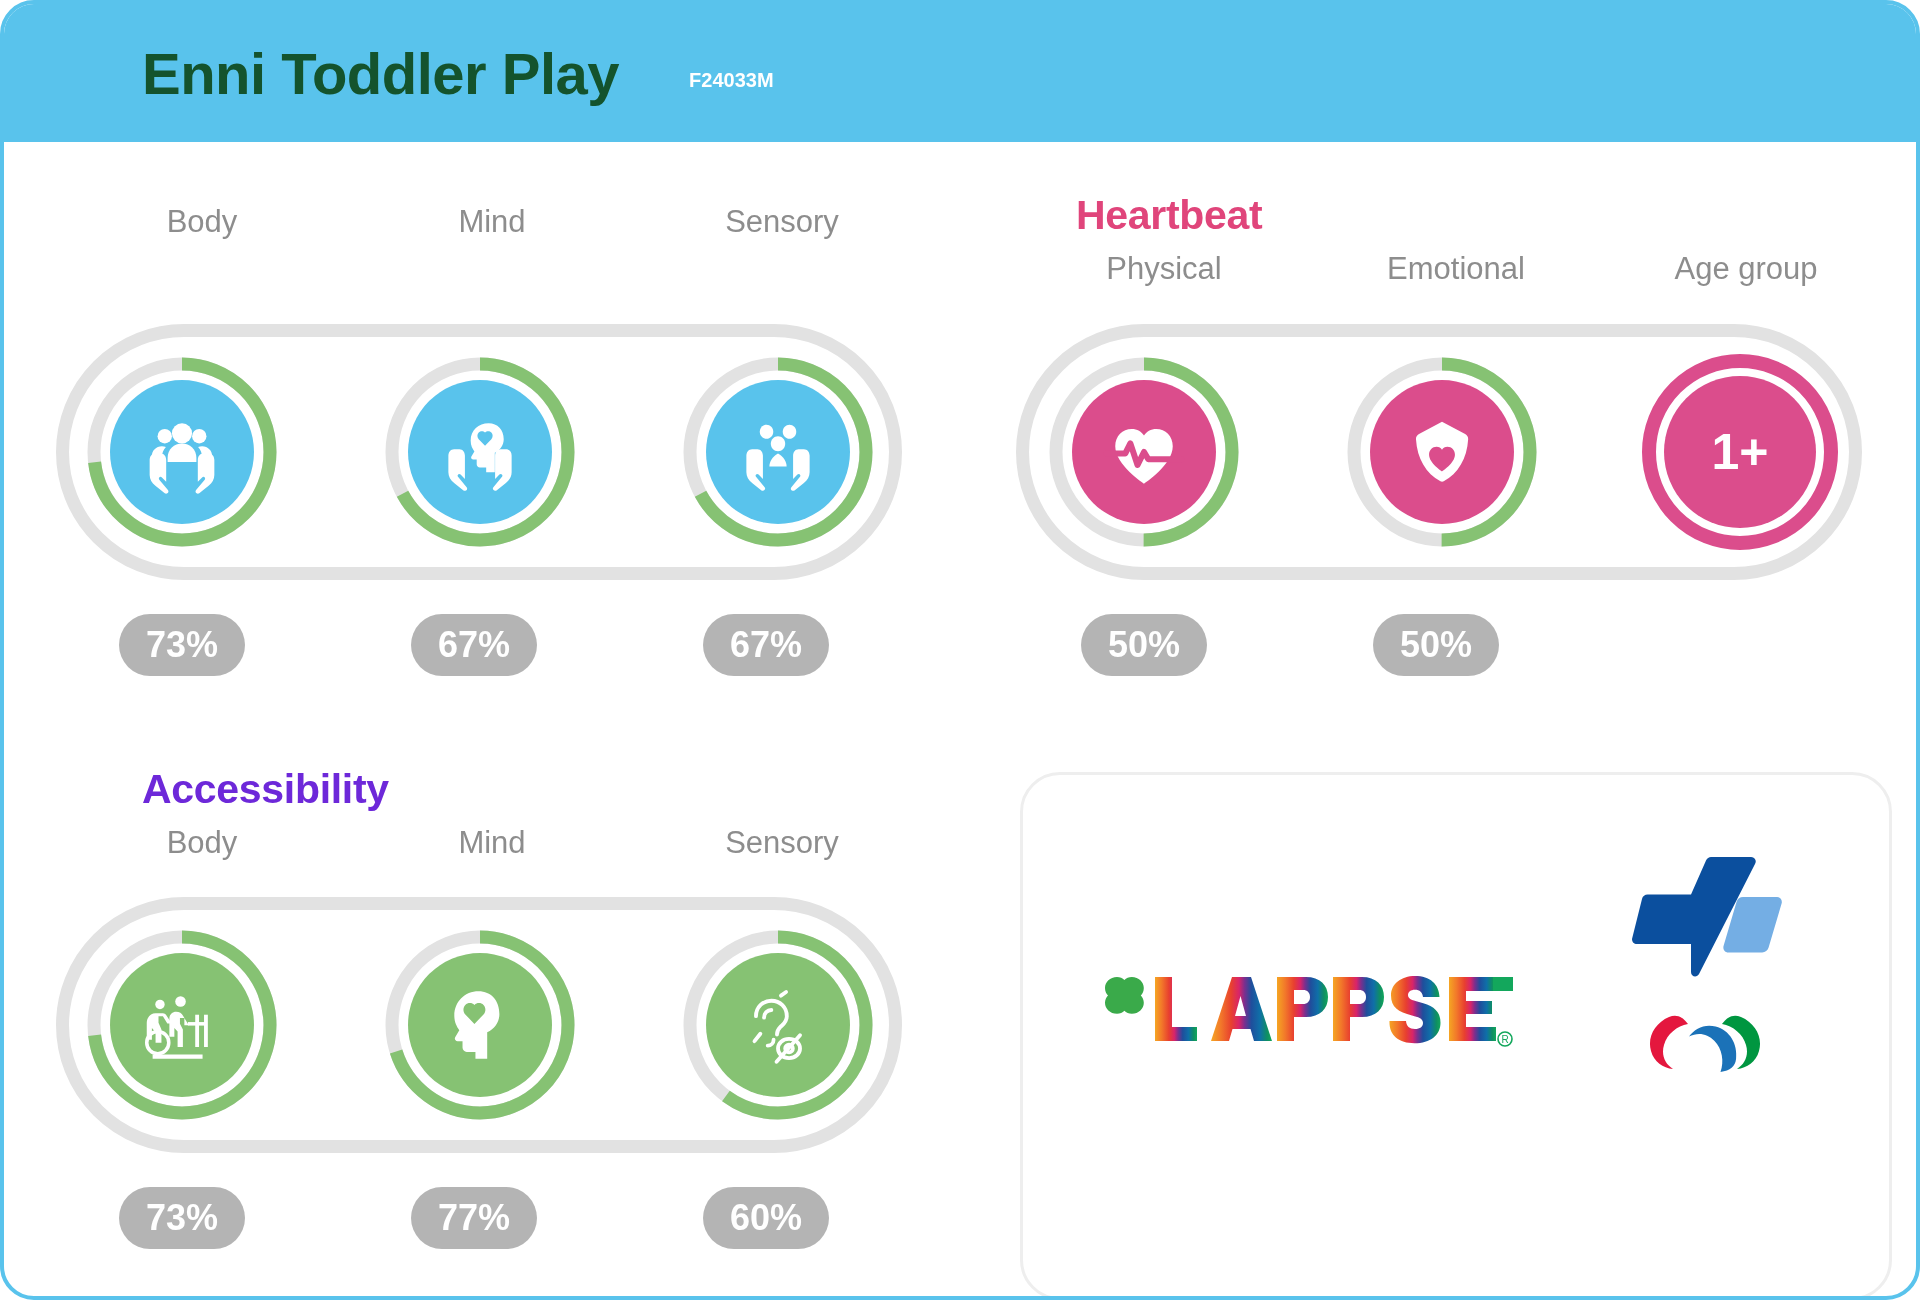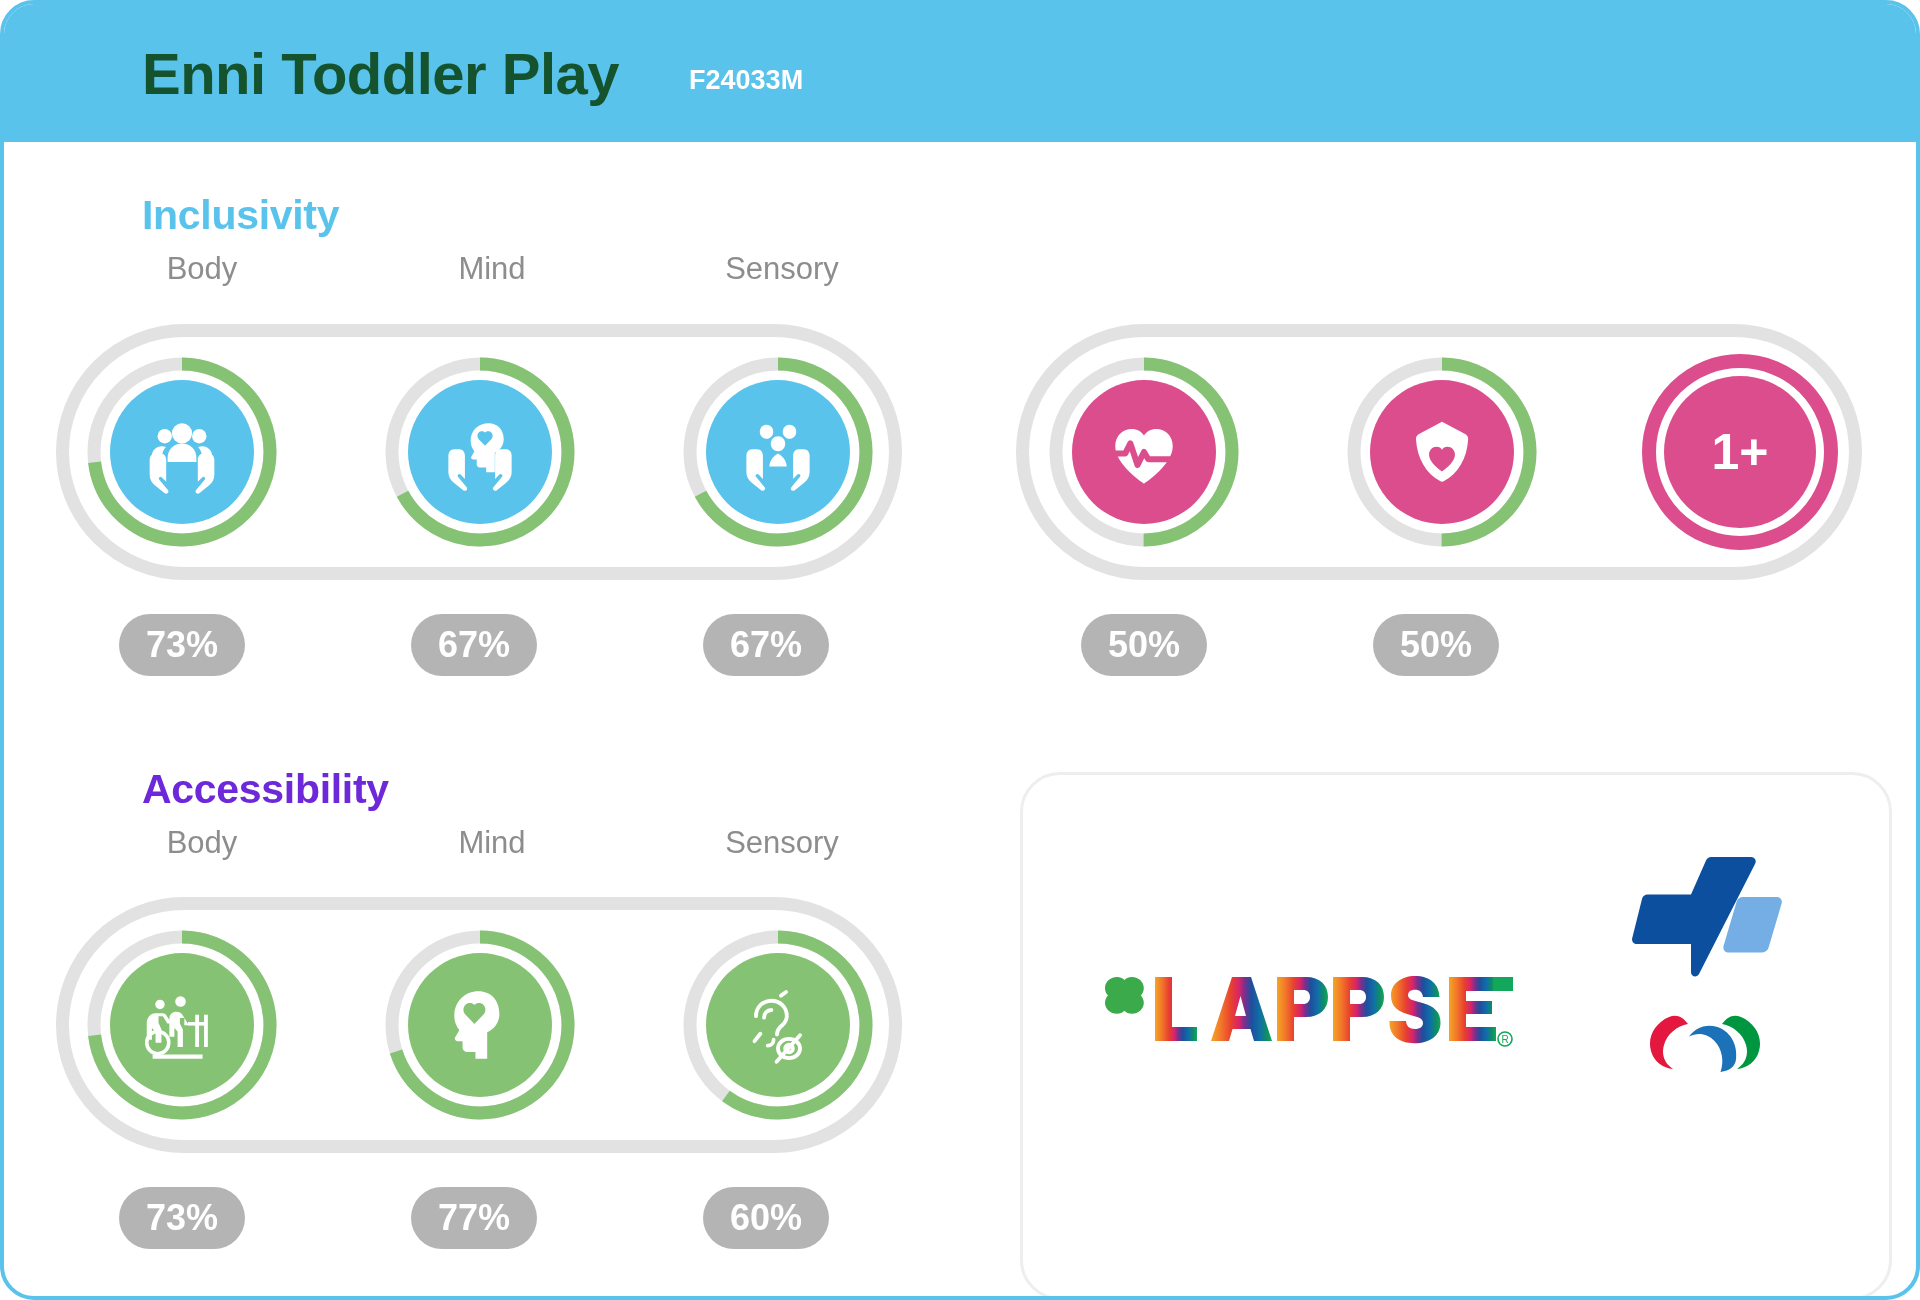--- a/index.html
+++ b/index.html
@@ -32,21 +32,21 @@
   }
   #header-title {
     color: #14532d;
     font-size: 58px;
     font-weight: 700;
     letter-spacing: -0.5px;
     margin-left: 138px;
   }
   #header-code {
     color: #ffffff;
-    font-size: 27px;
+    font-size: 20px;
     font-weight: 700;
     margin-left: 70px;
     margin-top: 14px;
   }
 
   
   .section { position: absolute; }
   .section-title {
     font-size: 41px;
     font-weight: 700;
@@ -167,21 +167,20 @@
 <body>
 
 <div id="card">
 
   <div id="header">
     <div id="header-title">Enni Toddler Play</div>
     <div id="header-code">F24033M</div>
   </div>
 
   <div class="section" style="left:138px; top:188px; width:760px;">
-    <div class="section-title t-blue">Inclusivity</div>
     <div class="col-labels">
       <div class="col-label" style="left:40px;">Body</div>
       <div class="col-label" style="left:330px;">Mind</div>
       <div class="col-label" style="left:620px;">Sensory</div>
     </div>
   </div>
 
   <div class="track" style="left:52px; top:320px; width:846px; height:256px;"></div>
 
   <div class="ring-wrap" style="left:80px; top:350px;">
@@ -232,20 +231,28 @@
         <path d="M14 30c-2.5 0-4 2-4 4.5V46c0 3 1.5 5.5 4 7.5l6.5 5.2c1.4 1.1 3.4-.7 2.2-2.2l-6-7.2c-1-1.2.7-2.8 1.8-1.6l3 3V34.5c0-2.5-1.5-4.5-3.8-4.5z"></path>
         <path d="M50 30c2.5 0 4 2 4 4.5V46c0 3-1.5 5.5-4 7.5l-6.5 5.2c-1.4 1.1-3.4-.7-2.2-2.2l6-7.2c1-1.2-.7-2.8-1.8-1.6l-3 3V34.5c0-2.5 1.5-4.5 3.8-4.5z"></path>
       </svg>
     </div>
   </div>
 
   <div class="pill" style="left:178px; top:610px;">73%</div>
   <div class="pill" style="left:470px; top:610px;">67%</div>
   <div class="pill" style="left:762px; top:610px;">67%</div>
 
+  <div class="section" style="left:1072px; top:188px; width:780px;">
+    <div class="section-title t-pink">Heartbeat</div>
+    <div class="col-labels">
+      <div class="col-label" style="left:68px;">Physical</div>
+      <div class="col-label" style="left:360px;">Emotional</div>
+      <div class="col-label" style="left:650px;">Age group</div>
+    </div>
+  </div>
 
   <div class="track" style="left:1012px; top:320px; width:846px; height:256px;"></div>
 
   <div class="ring-wrap" style="left:1042px; top:350px;">
     <svg width="196" height="196" viewBox="0 0 196 196">
       <circle cx="98" cy="98" r="88" fill="none" stroke="#e2e2e2" stroke-width="13"></circle>
       <circle cx="98" cy="98" r="88" fill="none" stroke="#86c273" stroke-width="13" stroke-dasharray="276.4 552.9" stroke-dashoffset="0" transform="rotate(-90 98 98)"></circle>
     </svg>
     <div class="ring-core c-pink">
       <svg width="92" height="92" viewBox="0 0 64 64" fill="#ffffff">

